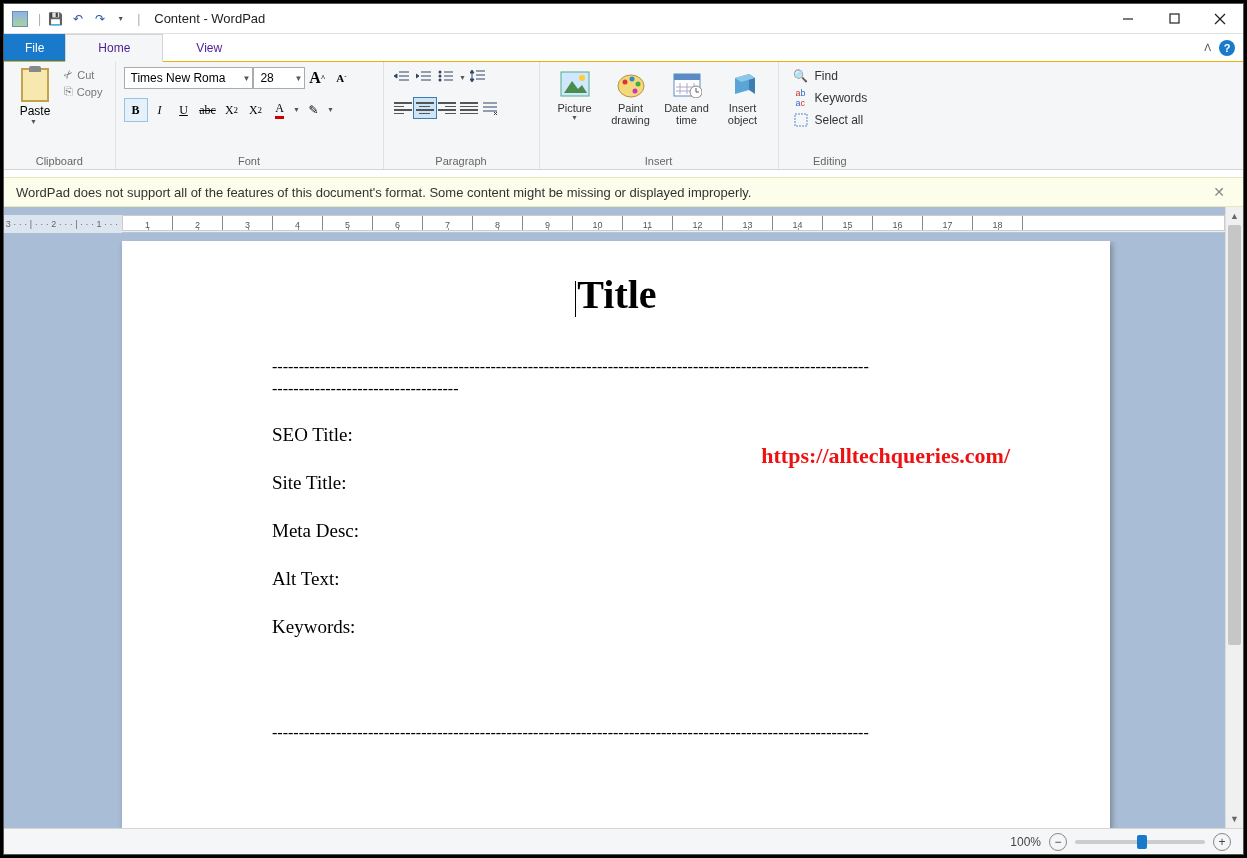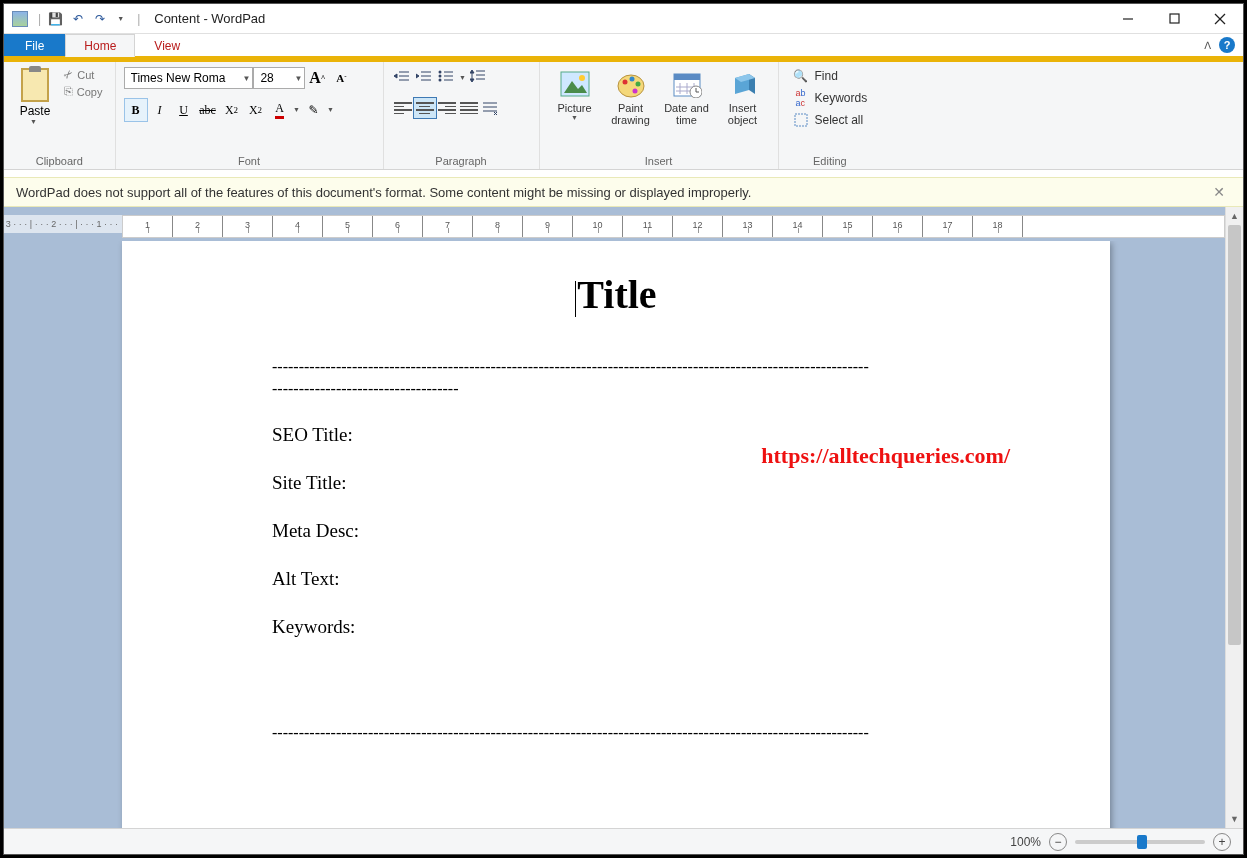--- a/index.html
+++ b/index.html
@@ -9,22 +9,22 @@
 
 .titlebar { height: 30px; background: #fff; display: flex; align-items: center; border-bottom: 1px solid #e0e0e0; }
 .app-icon { width: 16px; height: 16px; margin: 0 6px 0 8px; background: linear-gradient(#8cb4e8,#a9d29c); border:1px solid #6a8db8; }
 .tb-sep { color: #aaa; margin: 0 4px; }
 .qat-btn { width: 22px; height: 22px; display: inline-flex; align-items: center; justify-content: center; color: #2a579a; cursor: pointer; }
 .title-text { margin-left: 10px; font-size: 13px; color: #222; }
 .win-ctrls { margin-left: auto; display: flex; }
 .win-btn { width: 46px; height: 30px; display: flex; align-items: center; justify-content: center; color: #222; font-size: 14px; }
 
 
-.tabs { height: 28px; background: #fff; display: flex; align-items: stretch; border-bottom: 6px solid #eab308; }
-.tab { padding: 0 18px; display: flex; align-items: center; font-size: 12px; color: #b91c1c; cursor: pointer; border: 1px solid transparent; border-bottom: none; }
+.tabs { height: 28px; background: #fff; display: flex; align-items: stretch; border-bottom: 1px solid #eab308; }
+.tab { padding: 0 32px; display: flex; align-items: center; font-size: 12px; color: #4c1d95; cursor: pointer; border: 1px solid transparent; border-bottom: none; }
 .tab.file { background: #1979ca; color: #fff; padding: 0 20px; }
 .tab.active { background: #f5f6f7; border-color: #d4d4d4; border-bottom: 1px solid #f5f6f7; margin-bottom: -1px; }
 .tabs-right { margin-left: auto; display: flex; align-items: center; padding-right: 8px; gap: 8px; }
 .help-circ { width: 16px; height: 16px; border-radius: 50%; background: #1979ca; color: #fff; font-size: 11px; font-weight: bold; display: flex; align-items: center; justify-content: center; }
 .chev-up { font-size: 10px; color: #555; }
 
 
 .ribbon { height: 108px; background: #f5f6f7; display: flex; border-bottom: 1px solid #d4d4d4; }
 .group { display: flex; flex-direction: column; padding: 4px 8px 2px; border-right: 1px solid #e0e0e0; }
 .group-body { flex: 1; display: flex; align-items: flex-start; gap: 2px; }
@@ -71,21 +71,21 @@
 .edit-row{display:flex;align-items:center;gap:6px;padding:2px 6px;cursor:pointer;font-size:12px;color:#333;}
 .ed-ico{width:16px;height:16px;display:flex;align-items:center;justify-content:center;}
 
 
 .warn{background:#fdfdec;border-top:1px solid #e9e9b8;border-bottom:1px solid #e9e9b8;padding:6px 12px;display:flex;align-items:center;color:#333;font-size:13px;margin-top:7px;}
 .warn-x{margin-left:auto;color:#888;cursor:pointer;padding:0 6px;font-size:14px;}
 
 
 .doc-area{flex:1;background:#a9bdd6;position:relative;overflow:hidden;}
 .ruler{position:absolute;top:8px;left:0;right:18px;height:18px;background:#e8eef6;border-bottom:1px solid #b8c4d4;}
-.ruler-inner{position:absolute;left:118px;right:0;height:23px;background:#fff;font-size:9px;color:#555;overflow:hidden;border:1px solid #ccc; white-space:nowrap;}
+.ruler-inner{position:absolute;left:118px;right:0;height:16px;background:#fff;font-size:9px;color:#555;overflow:hidden;border:1px solid #ccc; white-space:nowrap;}
 .ruler-seg{display:inline-block;width:50px;border-right:1px solid #888;height:100%;text-align:center;line-height:18px;position:relative;}
 .ruler-seg::before{content:"";position:absolute;left:25px;top:12px;width:1px;height:5px;background:#999;}
 .ruler-pre{position:absolute;left:0;width:118px;height:18px;background:#dde5ef;font-size:9px;color:#666;line-height:18px;text-align:right;padding-right:4px; white-space:nowrap; overflow:hidden;}
 .page-wrap{position:absolute;top:34px;left:0;right:18px;bottom:0;overflow:auto;}
 .page{width:988px;min-height:900px;background:#fff;margin:0 0 0 118px;box-shadow:2px 2px 6px rgba(0,0,0,.3);padding:20px 150px 40px;font-family:"Times New Roman",serif;color:#000;position:relative;}
 .doc-title{font-size:40px;font-weight:bold;text-align:center;margin:10px 0 40px;}
 .dash-line{font-size:16px;letter-spacing:0; margin-bottom:4px;}
 .doc-field{font-size:19px;margin:26px 0;}
 .watermark{position:absolute;top:202px;right:100px;color:#e11;font-weight:bold;font-family:"Times New Roman",serif;font-size:22px;}
 

